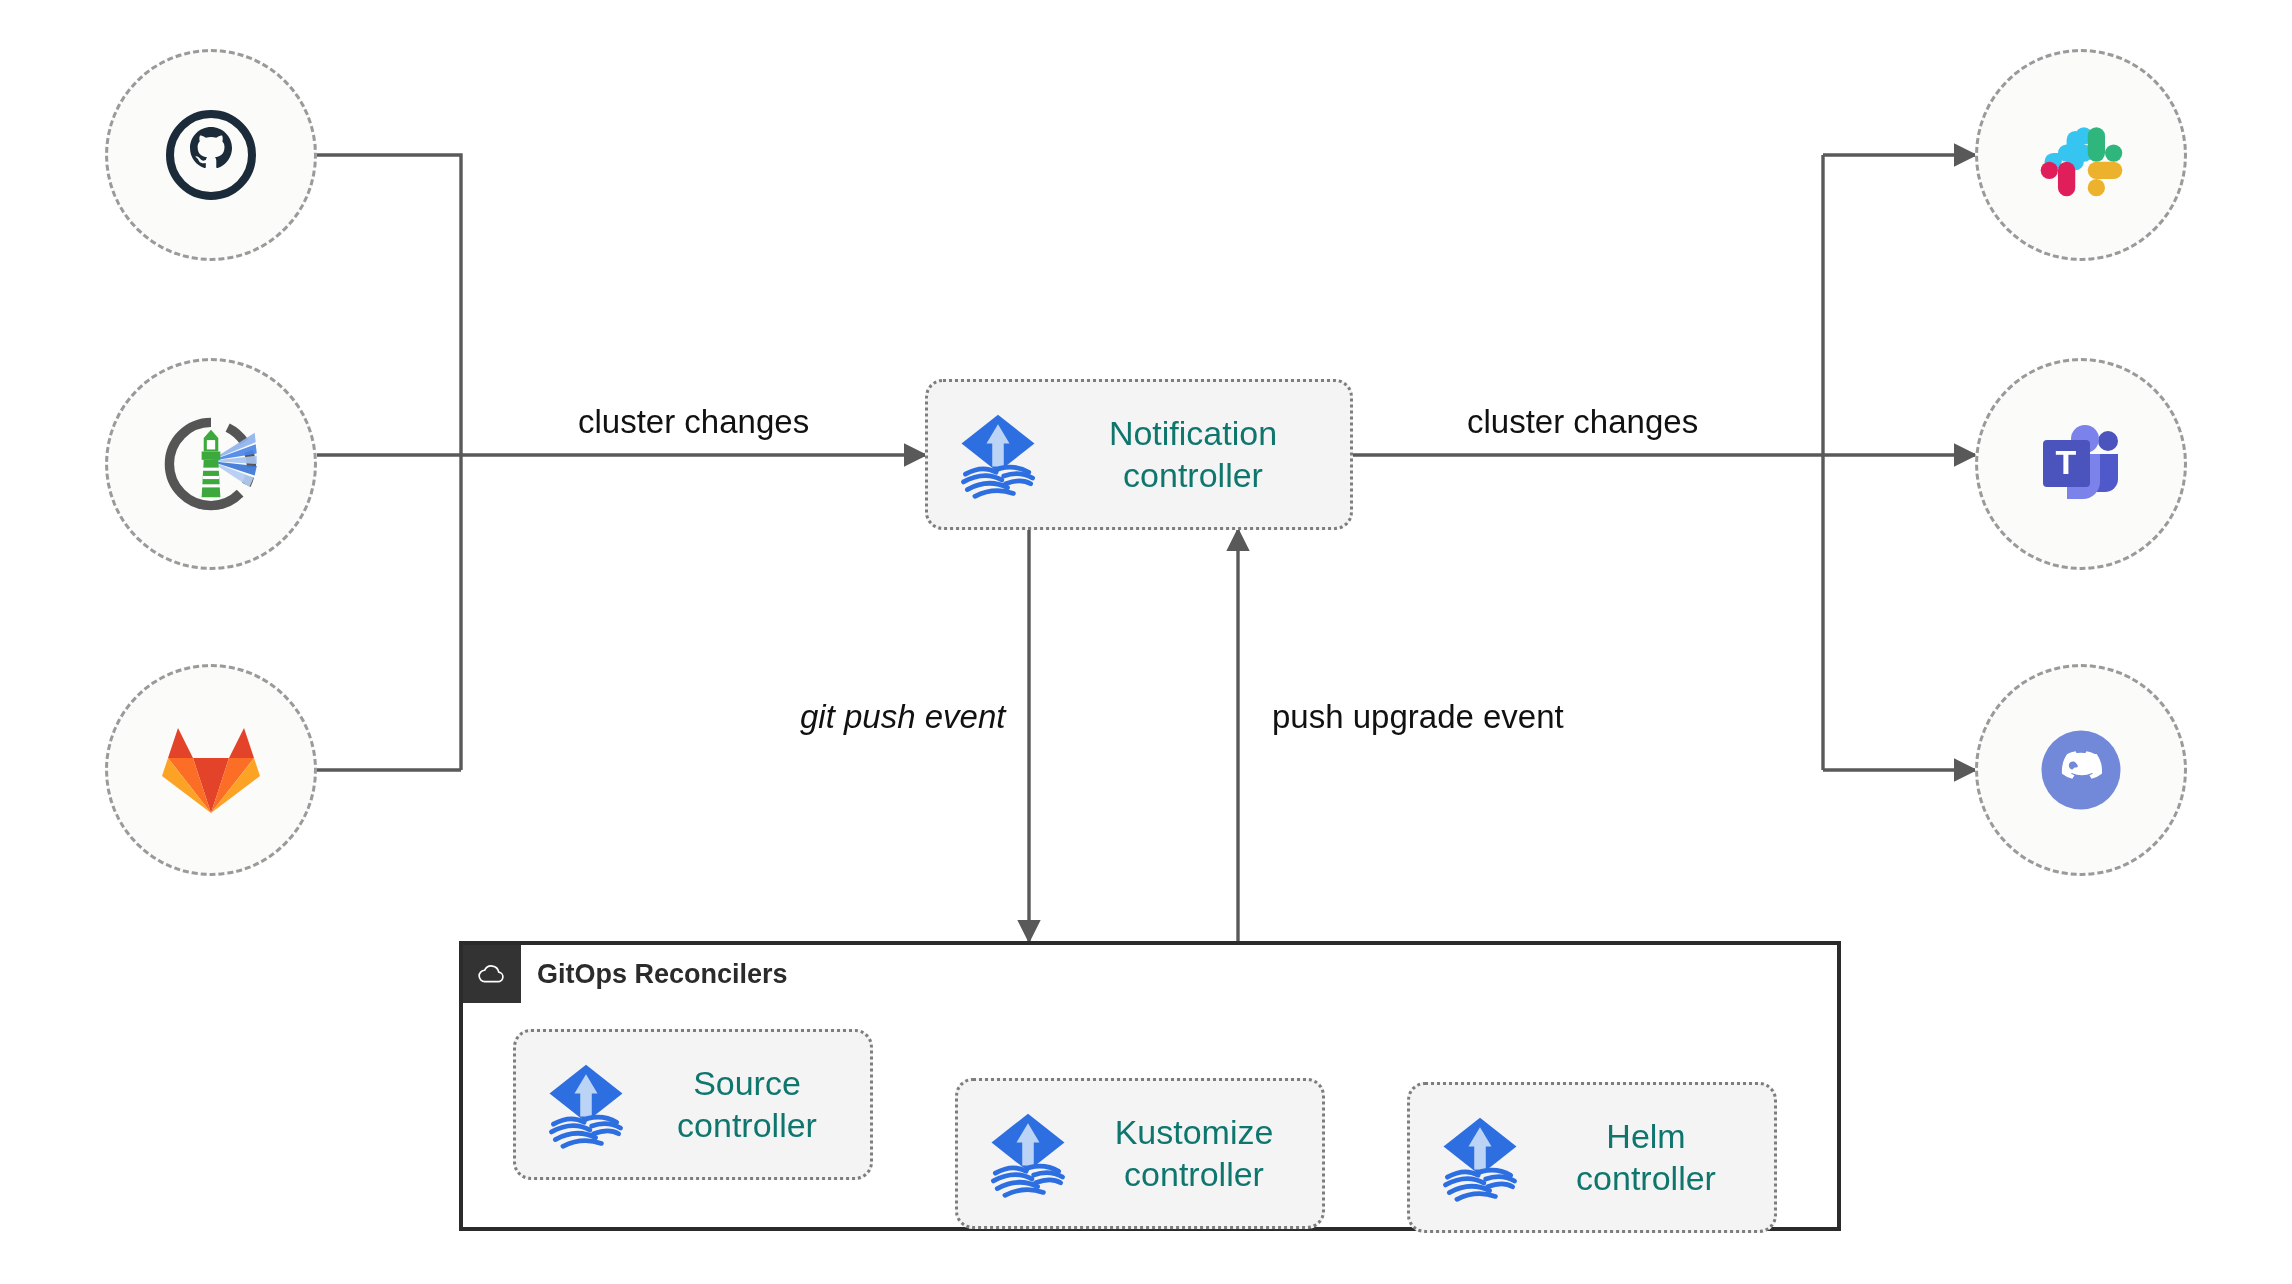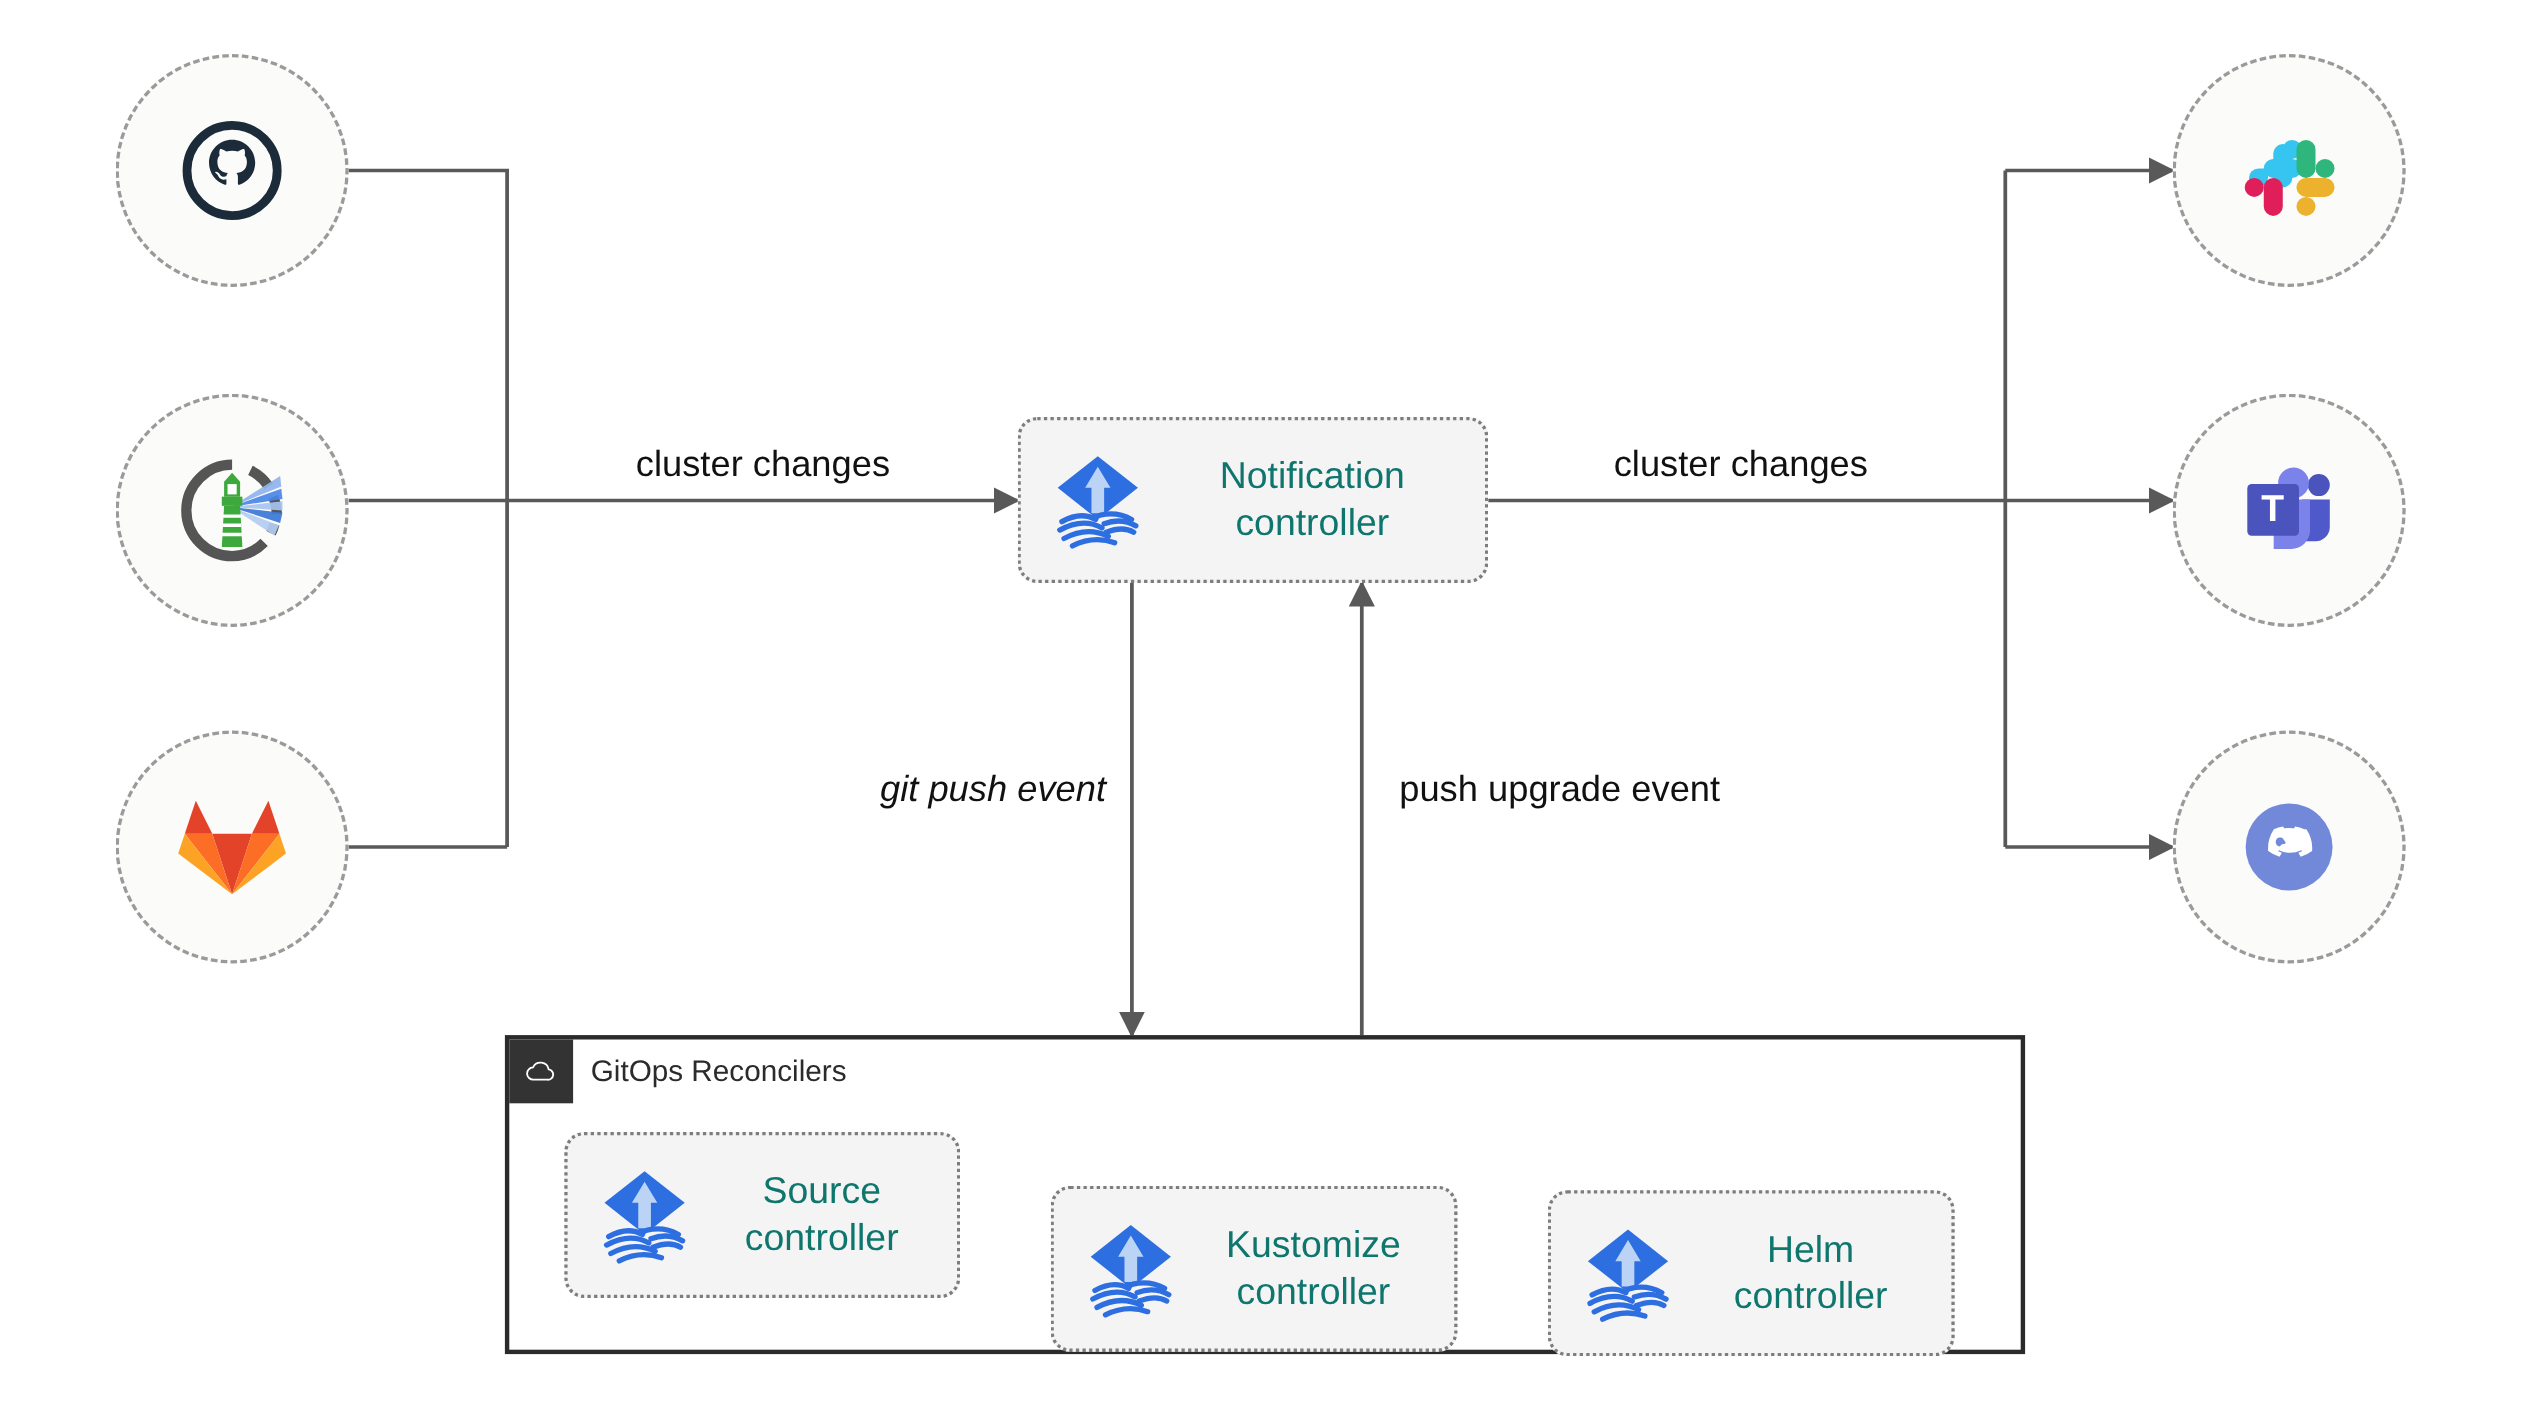--- a/index.html
+++ b/index.html
@@ -102,20 +102,21 @@
     display: flex;
     align-items: center;
     justify-content: center;
     flex: 0 0 58px;
   }
   #gitops-title-text {
     font-size: 27px;
     color: #2b2b2b;
     margin-left: 16px;
     white-space: nowrap;
+    font-weight: bold;
   }
 
   
   .edge-label {
     position: absolute;
     font-size: 33px;
     color: #111111;
     white-space: nowrap;
   }
 </style>

